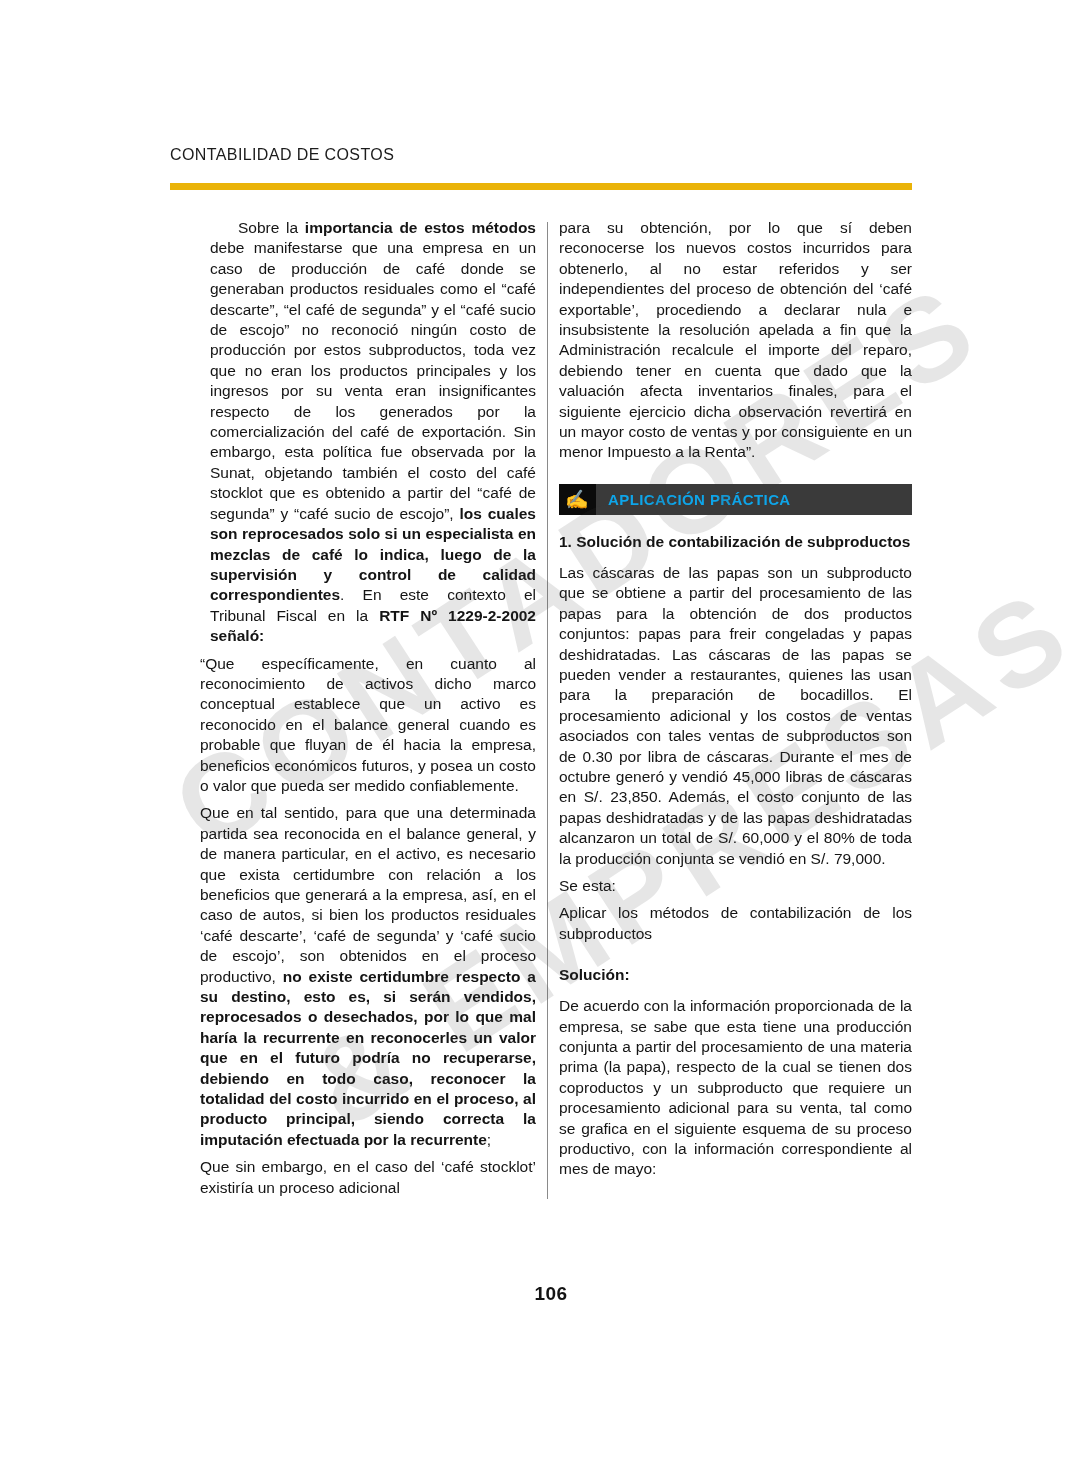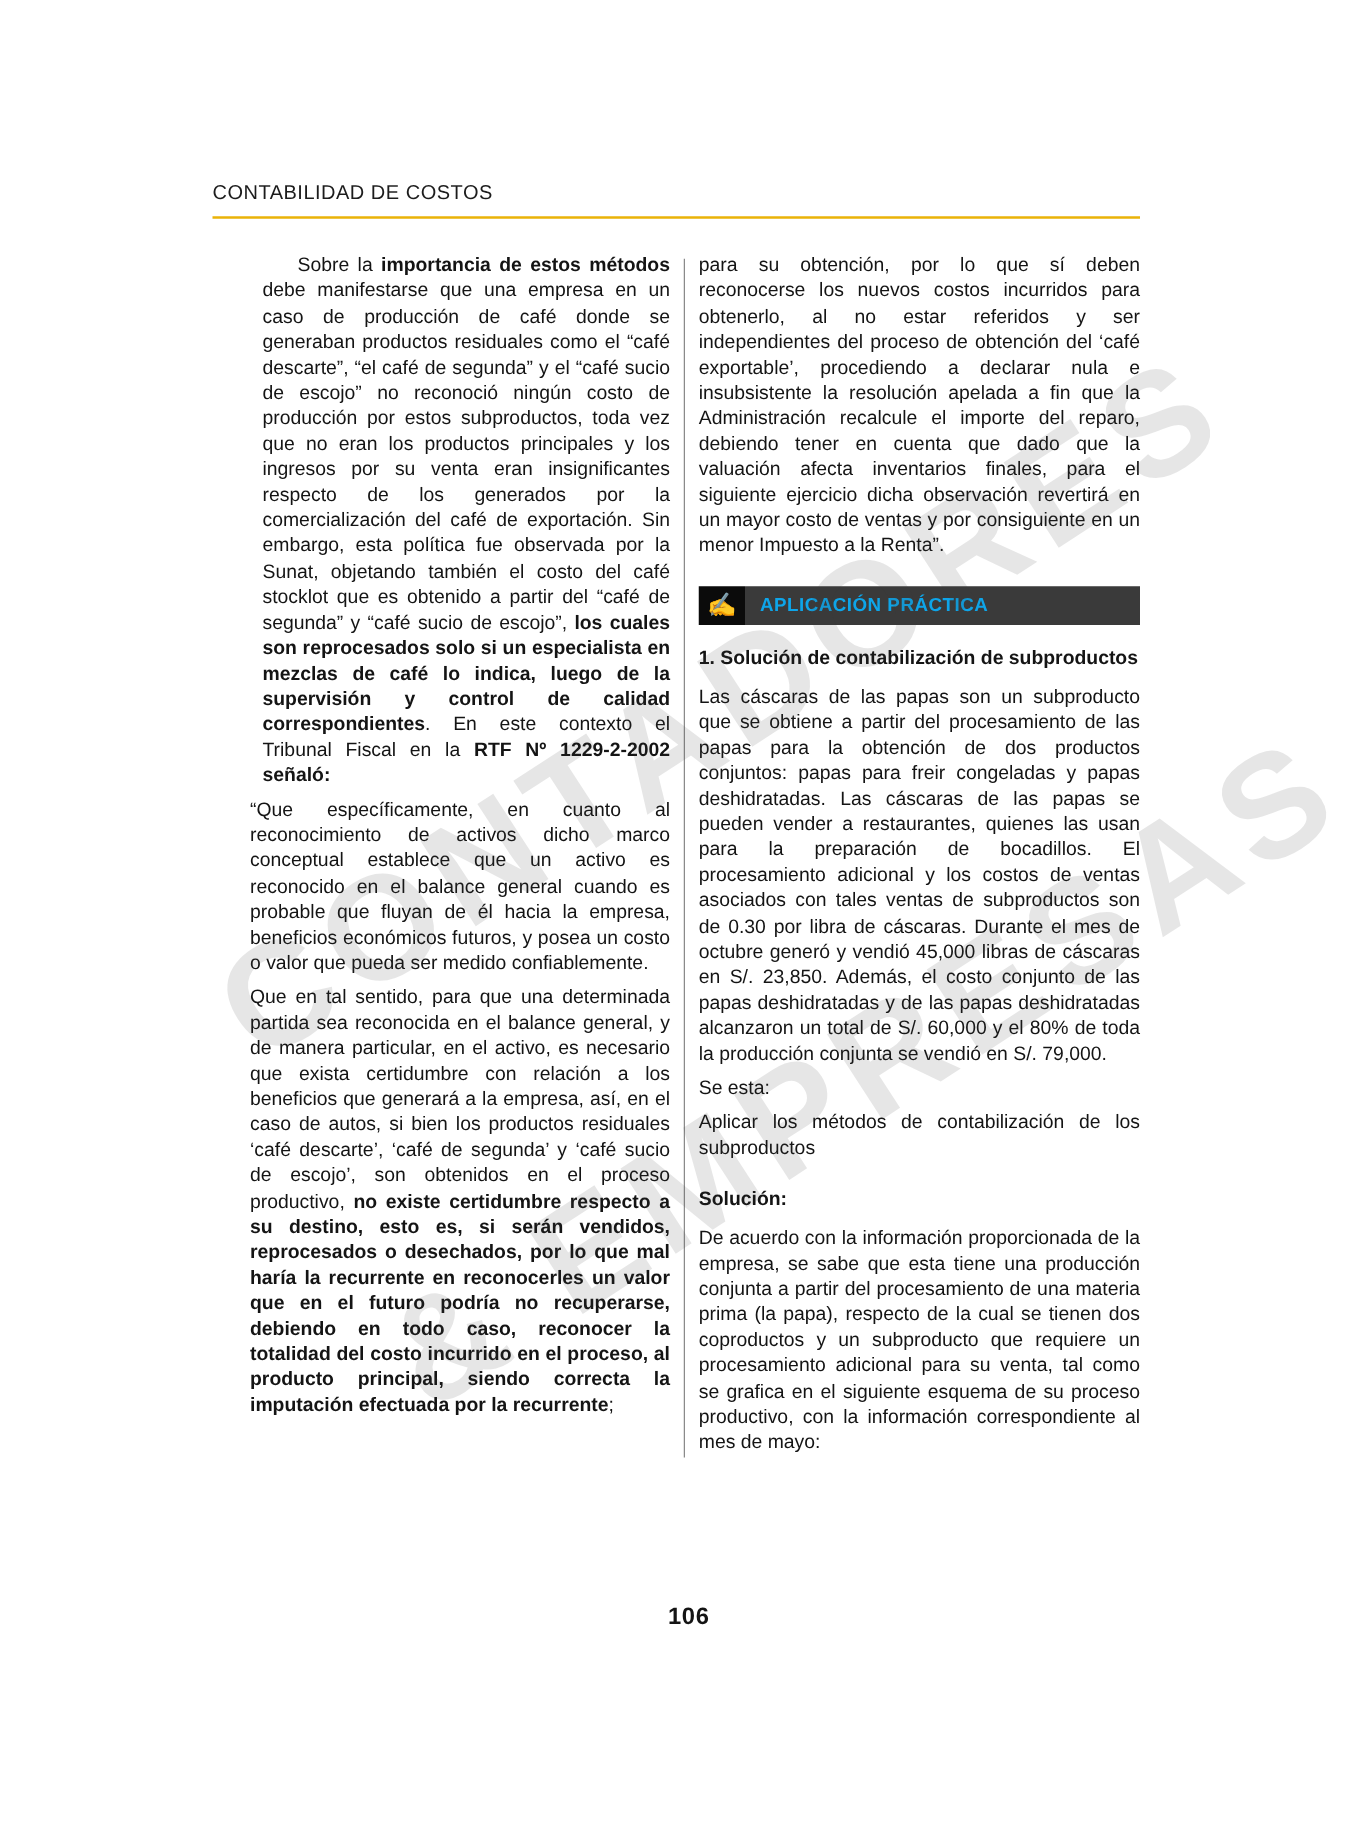--- a/index.html
+++ b/index.html
@@ -12,22 +12,22 @@
     overflow:hidden;
   }
   .doc-page {
     position:absolute; inset:0;
     padding:146px 168px 0 170px;
     box-sizing:border-box;
     z-index:1;
   }
   
   .page-header {
-    border-bottom:2px solid #eab308;
-    padding-bottom:9px;
+    border-bottom:7px solid #eab308;
+    padding-bottom:19px;
   }
   .header-title {
     margin:0;
     font-size:16px;
     font-weight:400;
     letter-spacing:0.4px;
     color:#1c1c1c;
   }
   
   .cols { display:flex; margin-top:28px; }
@@ -131,20 +131,21 @@
 
   <div class="cols">
 
     <div class="col-left">
       <p class="body first-indent"><span>Sobre la </span><b>importancia de estos métodos</b><span> debe manifestarse que una empresa en un caso de producción de café donde se generaban productos residuales como el “café descarte”, “el café de segunda” y el “café sucio de escojo” no reconoció ningún costo de producción por estos subproductos, toda vez que no eran los productos principales y los ingresos por su venta eran insignificantes respecto de los generados por la comercialización del café de exportación. Sin embargo, esta política fue observada por la Sunat, objetando también el costo del café stocklot que es obtenido a partir del “café de segunda” y “café sucio de escojo”, </span><b>los cuales son reprocesados solo si un especialista en mezclas de café lo indica, luego de la supervisión y control de calidad correspondientes</b><span>. En este contexto el Tribunal Fiscal en la </span><b>RTF Nº 1229-2-2002 señaló:</b></p>
 
       <p class="body quote"><span>“Que específicamente, en cuanto al reconocimiento de activos dicho marco conceptual establece que un activo es reconocido en el balance general cuando es probable que fluyan de él hacia la empresa, beneficios económicos futuros, y posea un costo o valor que pueda ser medido confiablemente.</span></p>
 
       <p class="body quote"><span>Que en tal sentido, para que una determinada partida sea reconocida en el balance general, y de manera particular, en el activo, es necesario que exista certidumbre con relación a los beneficios que generará a la empresa, así, en el caso de autos, si bien los productos residuales ‘café descarte’, ‘café de segunda’ y ‘café sucio de escojo’, son obtenidos en el proceso productivo, </span><b>no existe certidumbre respecto a su destino, esto es, si serán vendidos, reprocesados o desechados, por lo que mal haría la recurrente en reconocerles un valor que en el futuro podría no recuperarse, debiendo en todo caso, reconocer la totalidad del costo incurrido en el proceso, al producto principal, siendo correcta la imputación efectuada por la recurrente</b><span>;</span></p>
 
+      <p class="body quote"><span>Que sin embargo, en el caso del ‘café stocklot’ existiría un proceso adicional</span></p>
     </div>
 
     <div class="col-divider"></div>
 
     <div class="col-right">
       <p class="body"><span>para su obtención, por lo que sí deben reconocerse los nuevos costos incurridos para obtenerlo, al no estar referidos y ser independientes del proceso de obtención del ‘café exportable’, procediendo a declarar nula e insubsistente la resolución apelada a fin que la Administración recalcule el importe del reparo, debiendo tener en cuenta que dado que la valuación afecta inventarios finales, para el siguiente ejercicio dicha observación revertirá en un mayor costo de ventas y por consiguiente en un menor Impuesto a la Renta”.</span></p>
 
       <div class="banner">
         <div class="banner-icon-box">✍</div>
         <div class="banner-bar">APLICACIÓN PRÁCTICA</div>

